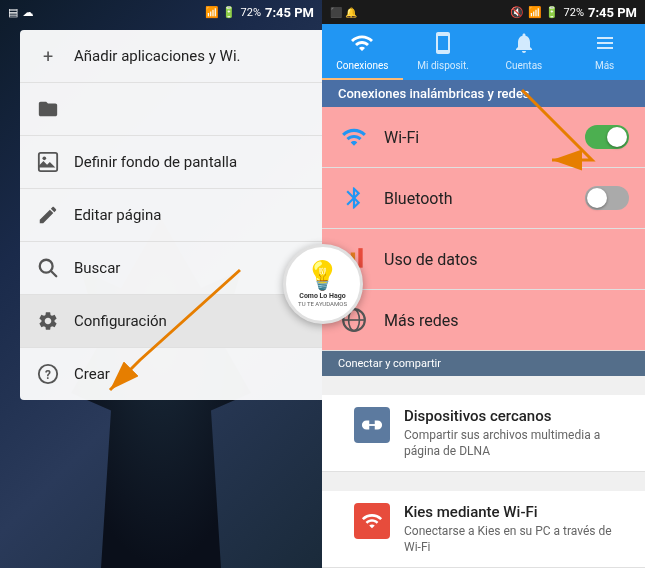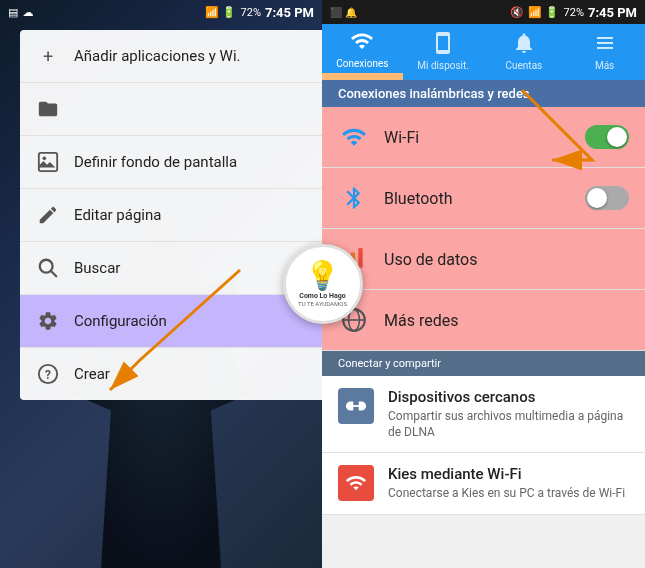--- a/index.html
+++ b/index.html
@@ -161,21 +161,21 @@
       justify-content: center;
       color: rgba(255,255,255,0.8);
       font-size: 10px;
       padding: 4px 2px;
       cursor: pointer;
       border-bottom: 3px solid transparent;
       gap: 2px;
     }
     .tab-item.active {
       color: white;
-      border-bottom: 7px solid #fdba74;
+      border-bottom: 2px solid #fdba74;
     }
     .tab-icon {
       font-size: 20px;
       line-height: 1;
     }
 
     
     .settings-content {
       flex: 1;
       overflow-y: auto;
@@ -247,25 +247,26 @@
     
     .section-connect {
       background: #546e8a;
       color: white;
       font-size: 11px;
       padding: 6px 16px;
     }
 
     .device-row {
       background: white;
-      padding: 12px 16px;
+      padding: 12px 32px;
       border-bottom: 1px solid #e0e0e0;
       display: flex;
       align-items: flex-start;
       gap: 14px;
+      margin-top: 19px;
     }
     .device-icon {
       width: 36px;
       height: 36px;
       background: #5c7a9f;
       border-radius: 4px;
       display: flex;
       align-items: center;
       justify-content: center;
       color: white;
@@ -383,21 +384,21 @@
     </div>
     <div class="menu-item">
       <div class="menu-icon">
         <svg width="22" height="22" viewBox="0 0 24 24">
             <circle cx="10" cy="10" r="7" fill="none" stroke="#555" stroke-width="2.5"></circle>
             <line x1="15.5" y1="15.5" x2="21" y2="21" stroke="#555" stroke-width="2.5" stroke-linecap="round"></line>
           </svg>
       </div>
       <span class="menu-label">Buscar</span>
     </div>
-    <div class="menu-item" style="background:#c4b5fd">
+    <div class="menu-item" style="background:#e5e5e5">
       <div class="menu-icon">
         <svg width="22" height="22" viewBox="0 0 24 24">
             <path fill="#555" d="M19.14 12.94c.04-.3.06-.61.06-.94s-.02-.64-.06-.94l2.03-1.58c.18-.14.23-.41.12-.61l-1.92-3.32c-.12-.22-.37-.29-.59-.22l-2.39.96c-.5-.38-1.03-.7-1.62-.94l-.36-2.54c-.04-.24-.24-.41-.48-.41h-3.84c-.24 0-.43.17-.47.41l-.36 2.54c-.59.24-1.13.57-1.62.94l-2.39-.96c-.22-.08-.47 0-.59.22L2.74 8.87c-.12.21-.08.47.12.61l2.03 1.58c-.04.3-.06.63-.06.94s.02.64.06.94l-2.03 1.58c-.18.14-.23.41-.12.61l1.92 3.32c.12.22.37.29.59.22l2.39-.96c.5.38 1.03.7 1.62.94l.36 2.54c.05.24.24.41.48.41h3.84c.24 0 .44-.17.47-.41l.36-2.54c.59-.24 1.13-.56 1.62-.94l2.39.96c.22.08.47 0 .59-.22l1.92-3.32c.12-.22.07-.47-.12-.61l-2.01-1.58zM12 15.6c-1.98 0-3.6-1.62-3.6-3.6s1.62-3.6 3.6-3.6 3.6 1.62 3.6 3.6-1.62 3.6-3.6 3.6z"></path>
           </svg>
       </div>
       <span class="menu-label">Configuración</span>
     </div>
     <div class="menu-item">
       <div class="menu-icon">
         <svg width="22" height="22" viewBox="0 0 24 24">

